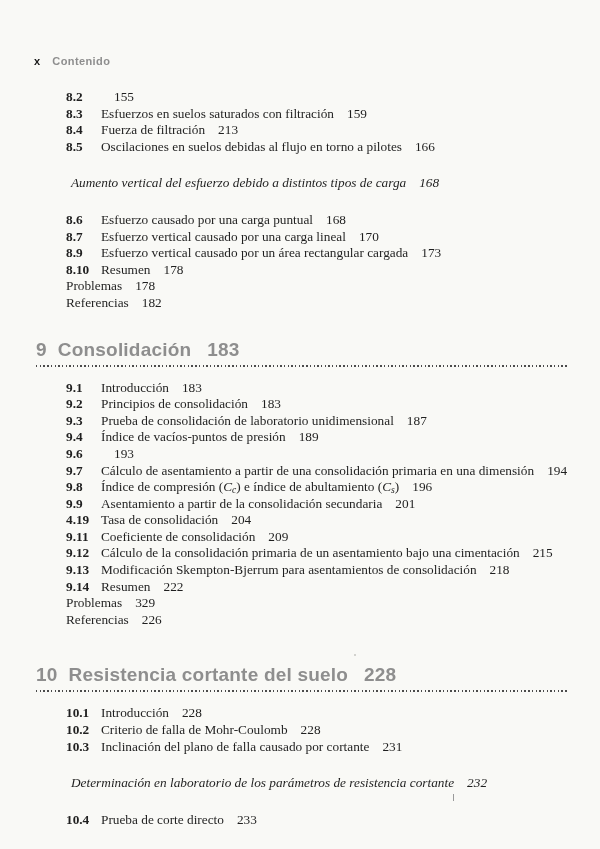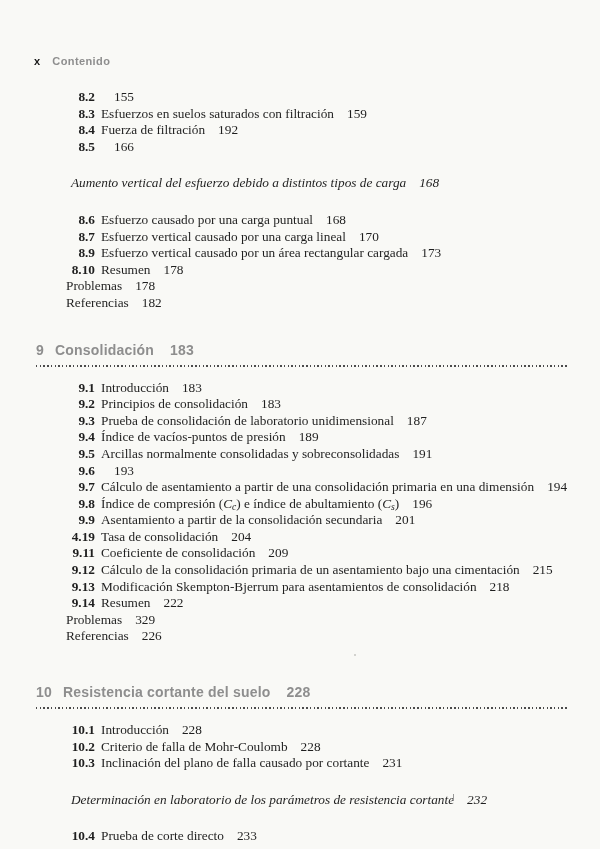--- a/index.html
+++ b/index.html
@@ -22,34 +22,34 @@
     font-size:11px;font-weight:bold;line-height:12px;letter-spacing:.2px;
   }
   .page-header .folio{color:#171717;}
   .page-header .running-title{color:var(--muted-heading);margin-left:12px;letter-spacing:.4px;}
   .toc{position:absolute;top:89px;left:0;width:600px;}
   .toc-section + .toc-section{margin-top:27px;}
   .toc-section:nth-child(3){margin-top:36px;}
   .chapter-heading{
     margin-left:36px;
     font-family:"Liberation Sans","DejaVu Sans",sans-serif;
-    font-weight:bold;font-size:14px;line-height:22px;
+    font-weight:bold;font-size:19px;line-height:22px;
     color:var(--muted-heading);letter-spacing:.2px;
     white-space:nowrap;
   }
   .ch-title{margin-left:11px;}
   .ch-page{margin-left:16px;}
   .chapter-rule{
     height:2px;margin:4px 33px 0 36px;
     background:repeating-linear-gradient(to right,var(--dotted-rule) 0 1.4px,transparent 1.4px 3.7px);
   }
   .chapter-rule + .entry-list{margin-top:13px;}
   .entry-list{margin-left:66px;margin-right:10px;}
   .entry{display:flex;font-size:13.3px;line-height:16.6px;white-space:nowrap;}
-  .num{flex:0 0 29px;text-align:right;font-weight:bold;margin-right:6px;}
+  .num{flex:0 0 29px;font-weight:bold;margin-right:6px;}
   .pg{margin-left:13px;}
   .entry.group{font-style:italic;padding-left:5px;margin:20px 0;}
   .it{font-style:italic;}
   sub{font-size:.72em;line-height:0;vertical-align:-2px;}
   .artifact{position:absolute;}
   .artifact.tick{left:453px;top:794px;width:1px;height:7px;background:#9a9a9a;}
   .artifact.speck{left:354px;top:654px;width:2px;height:2px;border-radius:50%;background:#c4c4c0;}
 </style>
 </head>
 <body>
@@ -67,24 +67,25 @@
             <span class="pg">155</span>
           </div>
           <div class="entry item">
             <span class="num">8.3</span>
             <span class="title">Esfuerzos en suelos saturados con filtración</span>
             <span class="pg">159</span>
           </div>
           <div class="entry item">
             <span class="num">8.4</span>
             <span class="title">Fuerza de filtración</span>
-            <span class="pg">192</span>
+            <span class="pg">213</span>
           </div>
           <div class="entry item">
             <span class="num">8.5</span>
+            <span class="title">Oscilaciones en suelos debidas al flujo en torno a pilotes</span>
             <span class="pg">166</span>
           </div>
           <div class="entry group">
             <span class="title">Aumento vertical del esfuerzo debido a distintos tipos de carga</span>
             <span class="pg">168</span>
           </div>
           <div class="entry item">
             <span class="num">8.6</span>
             <span class="title">Esfuerzo causado por una carga puntual</span>
             <span class="pg">168</span>
@@ -132,25 +133,20 @@
             <span class="num">9.3</span>
             <span class="title">Prueba de consolidación de laboratorio unidimensional</span>
             <span class="pg">187</span>
           </div>
           <div class="entry item">
             <span class="num">9.4</span>
             <span class="title">Índice de vacíos-puntos de presión</span>
             <span class="pg">189</span>
           </div>
           <div class="entry item">
-            <span class="num">9.5</span>
-            <span class="title">Arcillas normalmente consolidadas y sobreconsolidadas</span>
-            <span class="pg">191</span>
-          </div>
-          <div class="entry item">
             <span class="num">9.6</span>
             <span class="pg">193</span>
           </div>
           <div class="entry item">
             <span class="num">9.7</span>
             <span class="title">Cálculo de asentamiento a partir de una consolidación primaria en una dimensión</span>
             <span class="pg">194</span>
           </div>
           <div class="entry item">
             <span class="num">9.8</span>

